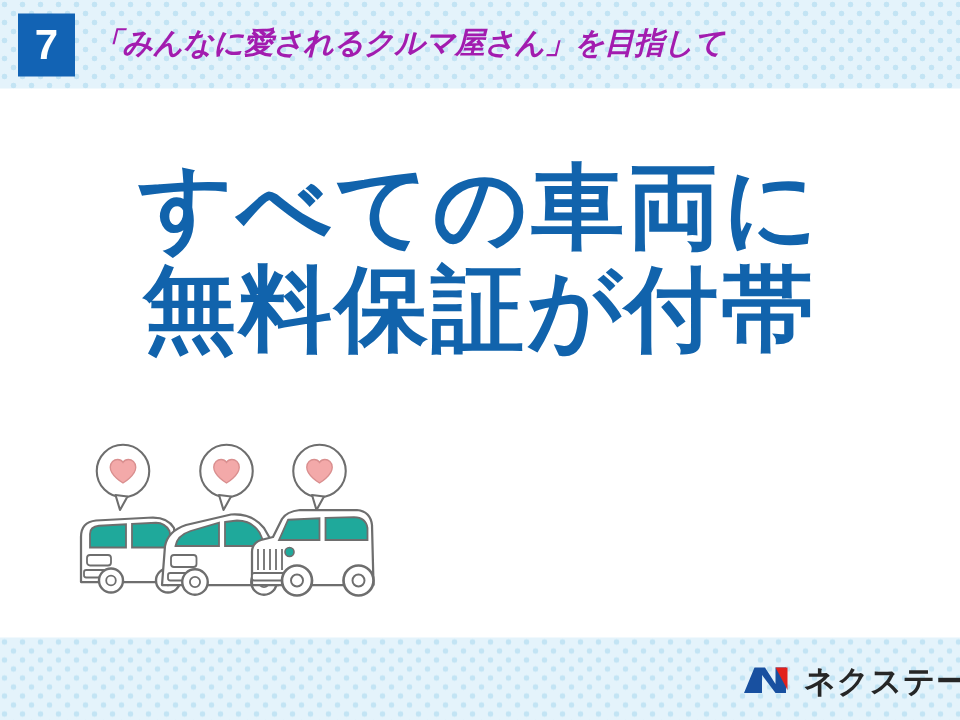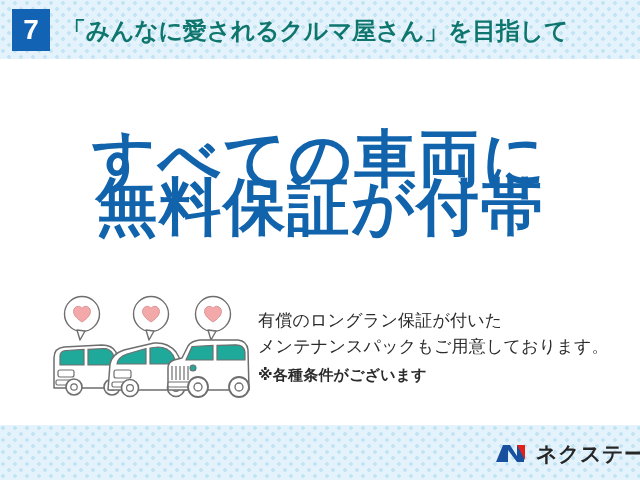--- a/index.html
+++ b/index.html
@@ -52,43 +52,43 @@
     font-size: 28px;
     font-weight: bold;
     line-height: 42px;
     text-align: center;
     letter-spacing: 0;
   }
   #header-title {
     position: absolute;
     left: 62px;
     top: 15px;
-    font-size: 24px;
-    font-weight: bold;
-    color: #0f766e;
+    font-size: 20px;
+    font-weight: bold;
+    color: #a21caf;
     white-space: nowrap;
     letter-spacing: -0.3px;
+    font-style: italic;
   }
 
   
   .headline {
     position: absolute;
     left: 0;
     width: 640px;
     text-align: center;
     color: #1163ac;
     font-weight: bold;
     letter-spacing: 2px;
     white-space: nowrap;
   }
   #headline-line-1 {
     top: 104px;
     font-size: 62px;
     line-height: 70px;
-    margin-top: 20px;
   }
   #headline-line-2 {
     top: 172px;
     font-size: 62px;
     line-height: 70px;
   }
 
   
   #body-copy {
     position: absolute;
@@ -212,25 +212,20 @@
         <circle cx="143" cy="76" r="3" fill="#1fa99b" stroke="#6e6e6e" stroke-width="1.1"></circle>
         <rect x="118" y="90" width="28" height="5" rx="1.5" fill="#ffffff" stroke="#6e6e6e" stroke-width="1.2"></rect>
         <circle cx="148" cy="95" r="10" fill="#ffffff" stroke="#6e6e6e" stroke-width="1.8"></circle>
         <circle cx="148" cy="95" r="4" fill="#ffffff" stroke="#6e6e6e" stroke-width="1.3"></circle>
         <circle cx="189" cy="95" r="10" fill="#ffffff" stroke="#6e6e6e" stroke-width="1.8"></circle>
         <circle cx="189" cy="95" r="4" fill="#ffffff" stroke="#6e6e6e" stroke-width="1.3"></circle>
       </g>
     </svg>
   </div>
 
-  <div id="body-copy">
-    <div class="body-line">有償のロングラン保証が付いた</div>
-    <div class="body-line">メンテナンスパックもご用意しております。</div>
-    <div id="body-note">※各種条件がございます</div>
-  </div>
 
   <div id="footer-band" class="dot-band"></div>
 
   <div id="brand-logo">
     <svg width="34" height="24" viewBox="0 0 34 24" xmlns="http://www.w3.org/2000/svg">
       <path d="M1 20 L8 3 L15 3 L22 14 L22 3 L29 3 L29 20 L22 20 L13 8 L13 20 Z" fill="#1850a0"></path>
       <path d="M22 3 L30 3 L30 18 Z" fill="#e2211c"></path>
     </svg>
     <span id="brand-logo-text">ネクステージ</span>
   </div>

